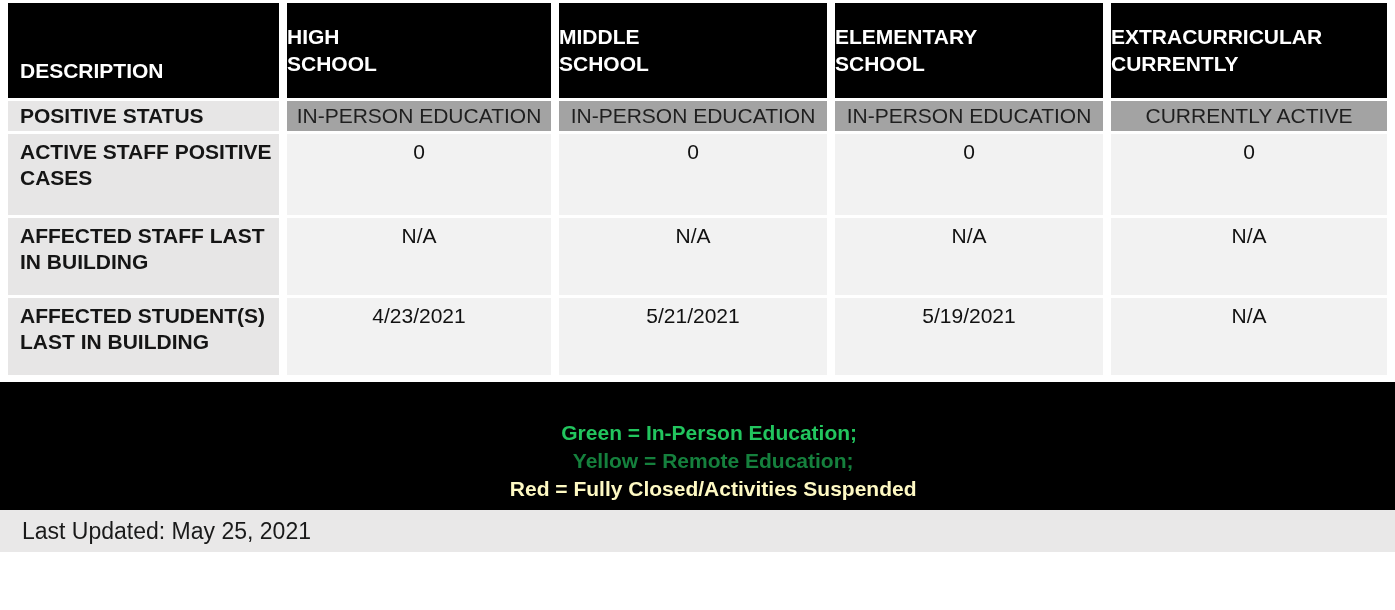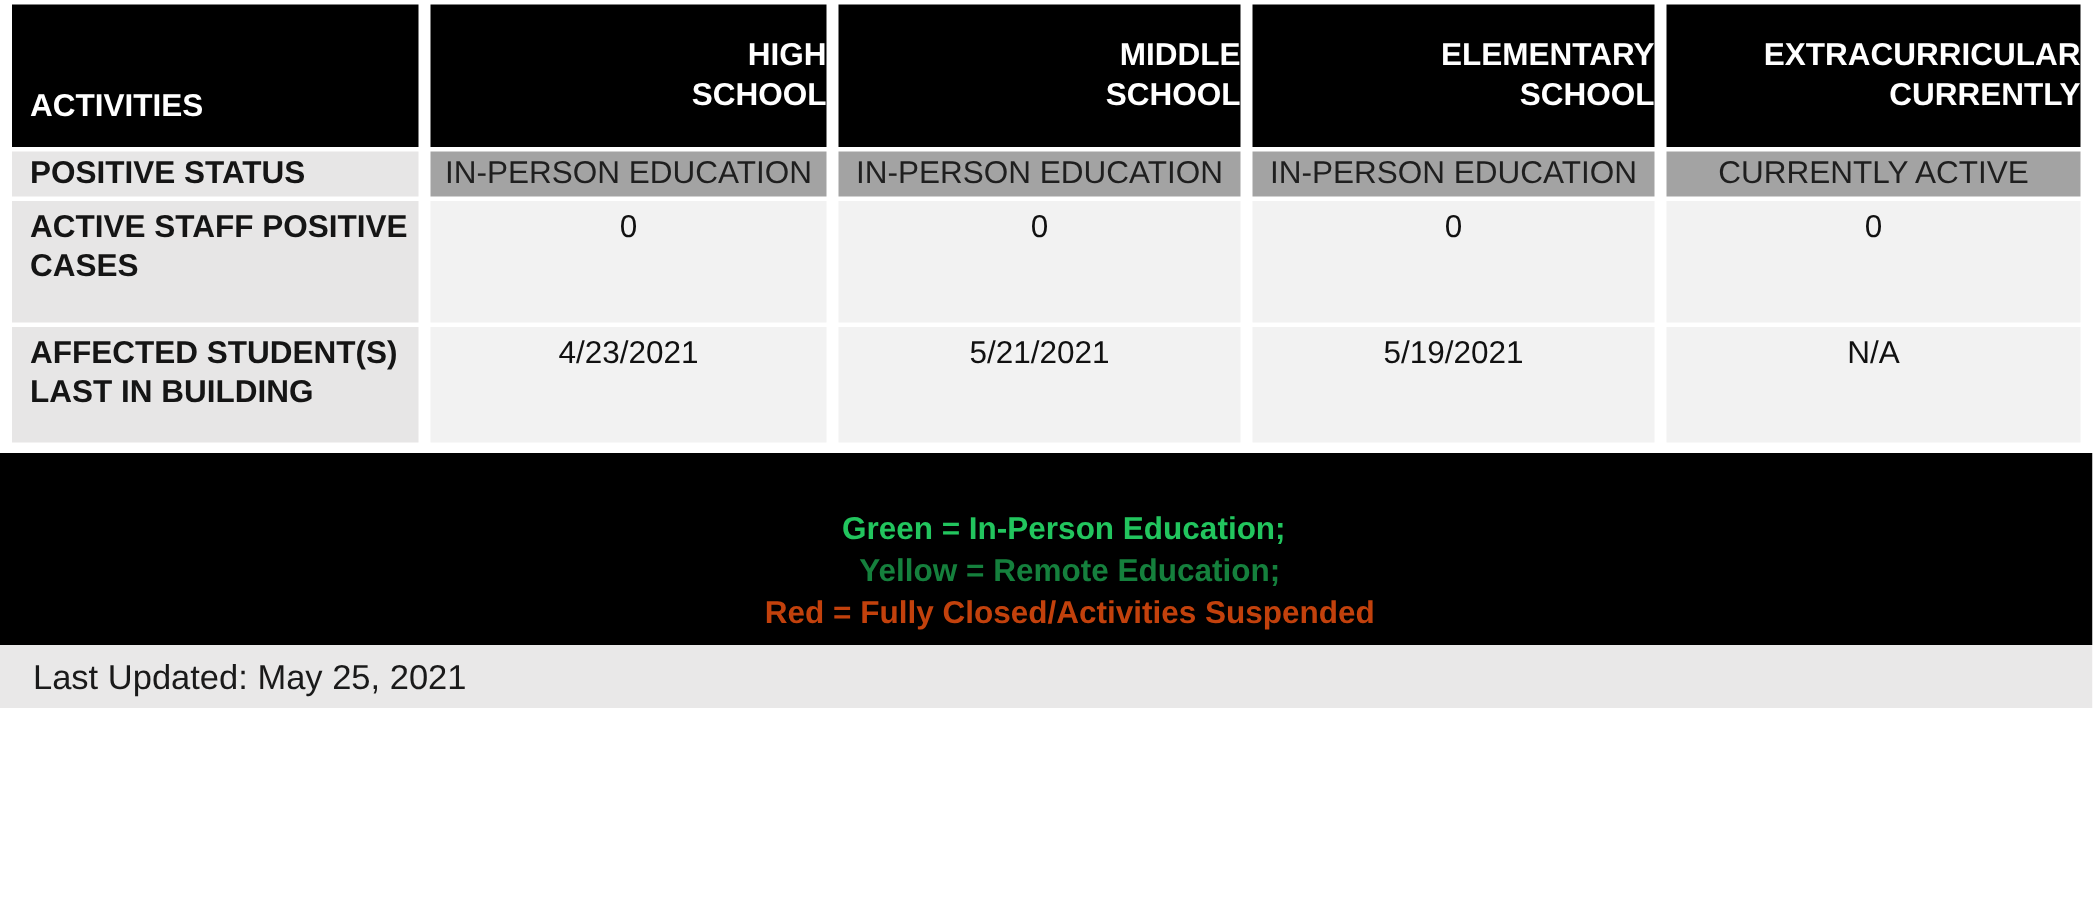--- a/index.html
+++ b/index.html
@@ -25,21 +25,21 @@
   col.c-ms   { width: 268px; }
   col.c-es   { width: 268px; }
   col.c-ex   { width: 276px; }
 
   th.hdr {
     background: #000000;
     color: #ffffff;
     font-weight: bold;
     font-size: 21px;
     line-height: 1.25;
-    text-align: right;
+    text-align: left;
     vertical-align: middle;
     white-space: pre-line;
     height: 81px;
     padding: 0;
   }
   th.hdr-desc {
     text-align: left;
     vertical-align: bottom;
     padding: 0 0 14px 12px;
   }
@@ -89,21 +89,21 @@
   .legend-line {
     font-size: 21px;
     font-weight: bold;
     line-height: 28px;
     white-space: pre-wrap;
   }
   .legend-seg { display: inline; }
   .legend-seg + .legend-seg { margin-left: 8px; }
   .legend-green  { color: #22c55e; }
   .legend-yellow { color: #15803d; }
-  .legend-red    { color: #c2410c; }
+  .legend-red    { color: #fef9c3; }
 
   
   .updated-strip {
     width: 1395px;
     height: 42px;
     background: #e9e8e8;
     display: flex;
     align-items: center;
     box-sizing: border-box;
     padding-left: 22px;
@@ -119,21 +119,21 @@
 <table class="status-table">
   <colgroup>
     <col class="c-desc">
       <col class="c-hs">
       <col class="c-ms">
       <col class="c-es">
       <col class="c-ex">
   </colgroup>
   <tbody>
       <tr>
-    <th class="hdr hdr-desc">ACTIVITIES</th>
+    <th class="hdr hdr-desc">DESCRIPTION</th>
     <th class="hdr">HIGH
 SCHOOL</th>
     <th class="hdr">MIDDLE
 SCHOOL</th>
     <th class="hdr">ELEMENTARY
 SCHOOL</th>
     <th class="hdr">EXTRACURRICULAR
 CURRENTLY</th>
   </tr>
   <tr class="r-status">
@@ -143,20 +143,28 @@
     <td class="val">IN-PERSON EDUCATION</td>
     <td class="val">CURRENTLY ACTIVE</td>
   </tr>
   <tr class="r-tall1">
     <td class="desc">ACTIVE STAFF POSITIVE
 CASES</td>
     <td class="val">0</td>
     <td class="val">0</td>
     <td class="val">0</td>
     <td class="val">0</td>
+  </tr>
+  <tr class="r-tall">
+    <td class="desc">AFFECTED STAFF LAST
+IN BUILDING</td>
+    <td class="val">N/A</td>
+    <td class="val">N/A</td>
+    <td class="val">N/A</td>
+    <td class="val">N/A</td>
   </tr>
   <tr class="r-tall">
     <td class="desc">AFFECTED STUDENT(S)
 LAST IN BUILDING</td>
     <td class="val">4/23/2021</td>
     <td class="val">5/21/2021</td>
     <td class="val">5/19/2021</td>
     <td class="val">N/A</td>
   </tr>
 </tbody>

